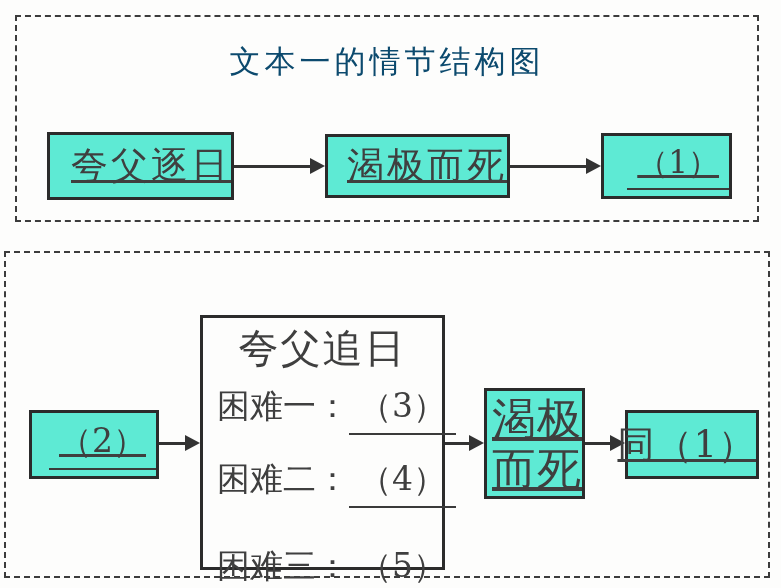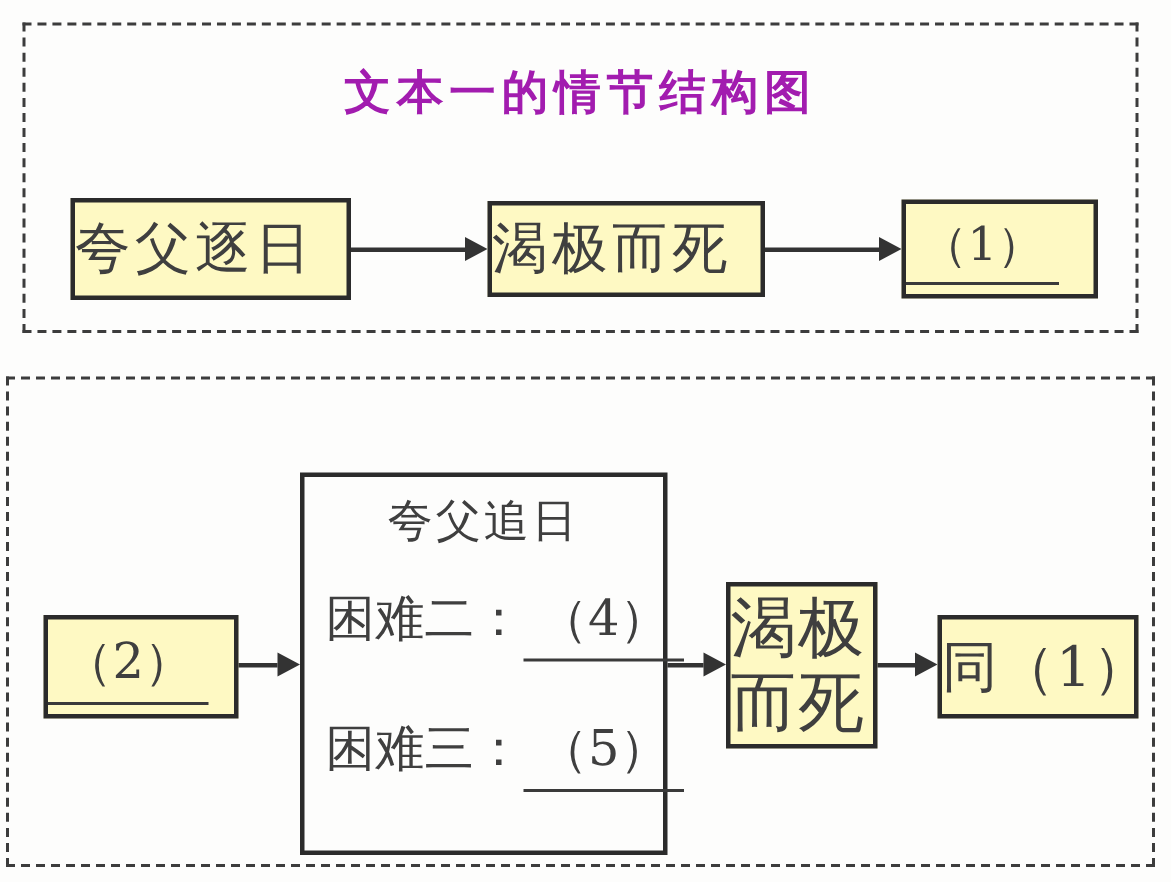--- a/index.html
+++ b/index.html
@@ -22,33 +22,33 @@
     border: 2px dashed #3c3c3c;
     background: #fdfdfc;
   }
   .panel-title {
     position: absolute;
     left: 0;
     width: 100%;
     text-align: center;
     font-size: 31px;
     letter-spacing: 4px;
-    color: #a21caf;
+    color: #0c4a6e;
     white-space: nowrap;
-    font-weight: bold;
   }
   .node {
     position: absolute;
     box-sizing: border-box;
     border: 3px solid #2b2b2b;
-    background: #fef9c3;
+    background: #5eead4;
     display: flex;
     align-items: center;
-    justify-content: flex-start;
+    justify-content: flex-end;
     text-align: center;
+    text-decoration: underline;
   }
   .node-label {
     letter-spacing: 3px;
     white-space: nowrap;
   }
   .blank {
     display: inline-block;
     border-bottom: 2px solid #3a3a3a;
     padding: 0 10px 4px 10px;
     white-space: nowrap;
@@ -77,21 +77,21 @@
   
   .big-node {
     position: absolute;
     box-sizing: border-box;
     border: 3px solid #2b2b2b;
     background: #fdfdfc;
   }
   .big-node-title {
     margin-top: 10px;
     text-align: center;
-    font-size: 30px;
+    font-size: 40px;
     letter-spacing: 2px;
     line-height: 40px;
     white-space: nowrap;
   }
   .difficulty-item {
     margin: 0 12px 0 14px;
     font-size: 33px;
     white-space: nowrap;
   }
   .difficulty-item.d1 { margin-top: 16px; }
@@ -145,20 +145,23 @@
       <span class="blank font-start">（2）</span>
     </div>
 
     <div class="arrow" style="left:153px; top:182px; width:41px;">
       <span class="arrow-shaft"></span>
       <span class="arrow-head"></span>
     </div>
 
     <div class="big-node" style="left:194px; top:62px; width:245px; height:255px;">
       <div class="big-node-title">夸父追日</div>
+      <div class="difficulty-item d1">
+        <span>困难一：</span><span class="blank">（3）</span>
+      </div>
       <div class="difficulty-item d2">
         <span>困难二：</span><span class="blank">（4）</span>
       </div>
       <div class="difficulty-item d3">
         <span>困难三：</span><span class="blank">（5）</span>
       </div>
     </div>
 
     <div class="arrow" style="left:439px; top:182px; width:39px;">
       <span class="arrow-shaft"></span>

